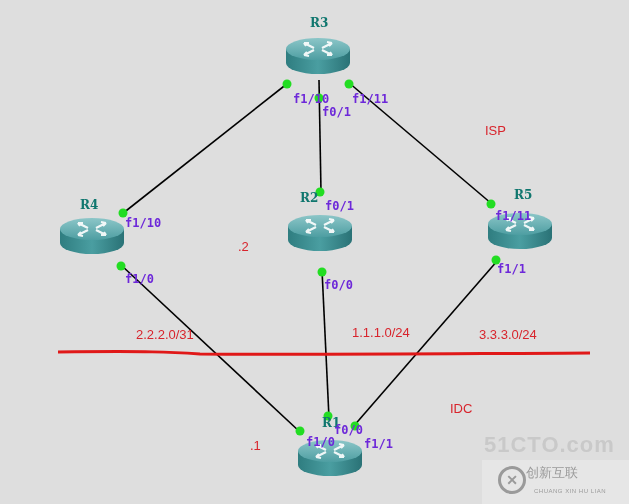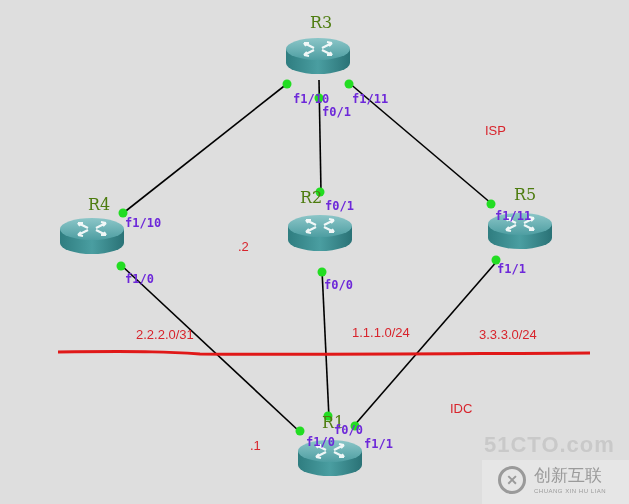--- a/index.html
+++ b/index.html
@@ -1,23 +1,23 @@
 <!DOCTYPE html>
 <html><head>
 <meta charset="utf-8">
 <style>
   html, body { margin:0; padding:0; }
   body { width:629px; height:504px; background:#dedede; position:relative; overflow:hidden; font-family:"DejaVu Serif", serif; }
   svg { position:absolute; left:0; top:0; }
   .lbl { position:absolute; font-family:"DejaVu Sans Mono","Liberation Mono", monospace; font-weight:bold; font-size:12px; color:#6d28d9; white-space:nowrap; line-height:12px; }
-  .rname { position:absolute; font-family:"DejaVu Serif", serif; font-weight:normal; font-size:16px; color:#4d7c0f; line-height:12px; }
+  .rname { position:absolute; font-family:"DejaVu Serif", serif; font-weight:bold; font-size:12px; color:#0f766e; line-height:12px; }
   .red { position:absolute; font-family:"Liberation Sans", sans-serif; font-size:13px; color:#d8242c; white-space:nowrap; line-height:13px; }
   .wm1 { position:absolute; left:484px; top:432px; font-family:"Liberation Sans", sans-serif; font-weight:bold; font-size:22px; color:#c9c9c9; letter-spacing:1px; }
   .wm2 { position:absolute; left:482px; top:460px; width:147px; height:44px; background:#e6e6e6; }
-  .wm2 .t { position:absolute; left:52px; top:4px; font-family:"DejaVu Sans", sans-serif; font-size:17px; color:#9a9a9a; }
+  .wm2 .t { position:absolute; left:44px; top:4px; font-family:"DejaVu Sans", sans-serif; font-size:13px; color:#9a9a9a; }
   .wm2 .s { position:absolute; left:52px; top:28px; font-family:"Liberation Sans", sans-serif; font-size:6px; color:#9a9a9a; letter-spacing:0.5px; }
   .wm2 .logo { position:absolute; left:16px; top:6px; width:28px; height:28px; border-radius:50%; border:3px solid #9a9a9a; box-sizing:border-box; color:#9a9a9a; font-family:"Liberation Sans", sans-serif; font-weight:bold; font-size:14px; text-align:center; line-height:22px; }
 </style>
 </head>
 <body>
 
 <svg width="629" height="504">
   <defs>
     <linearGradient id="rtop" x1="0" y1="0" x2="0" y2="1">
       <stop offset="0" stop-color="#8cc6c8"></stop>
@@ -67,21 +67,21 @@
     <circle cx="322" cy="272" r="4.5"></circle>
     <circle cx="491" cy="204" r="4.5"></circle>
     <circle cx="496" cy="260" r="4.5"></circle>
     <circle cx="300" cy="431" r="4.5"></circle>
     <circle cx="328" cy="416" r="4.5"></circle>
     <circle cx="355" cy="426" r="4.5"></circle>
   </g>
 </svg>
 
 <div class="rname" style="left:310px;top:17px;">R3</div>
-<div class="rname" style="left:88px;top:199px;">R4</div>
+<div class="rname" style="left:80px;top:199px;">R4</div>
 <div class="rname" style="left:300px;top:192px;">R2</div>
 <div class="rname" style="left:514px;top:189px;">R5</div>
 <div class="rname" style="left:322px;top:417px;">R1</div>
 
 <div class="lbl" style="left:293px;top:93px;">f1/10</div>
 <div class="lbl" style="left:322px;top:106px;">f0/1</div>
 <div class="lbl" style="left:352px;top:93px;">f1/11</div>
 <div class="lbl" style="left:125px;top:217px;">f1/10</div>
 <div class="lbl" style="left:125px;top:273px;">f1/0</div>
 <div class="lbl" style="left:325px;top:200px;">f0/1</div>

